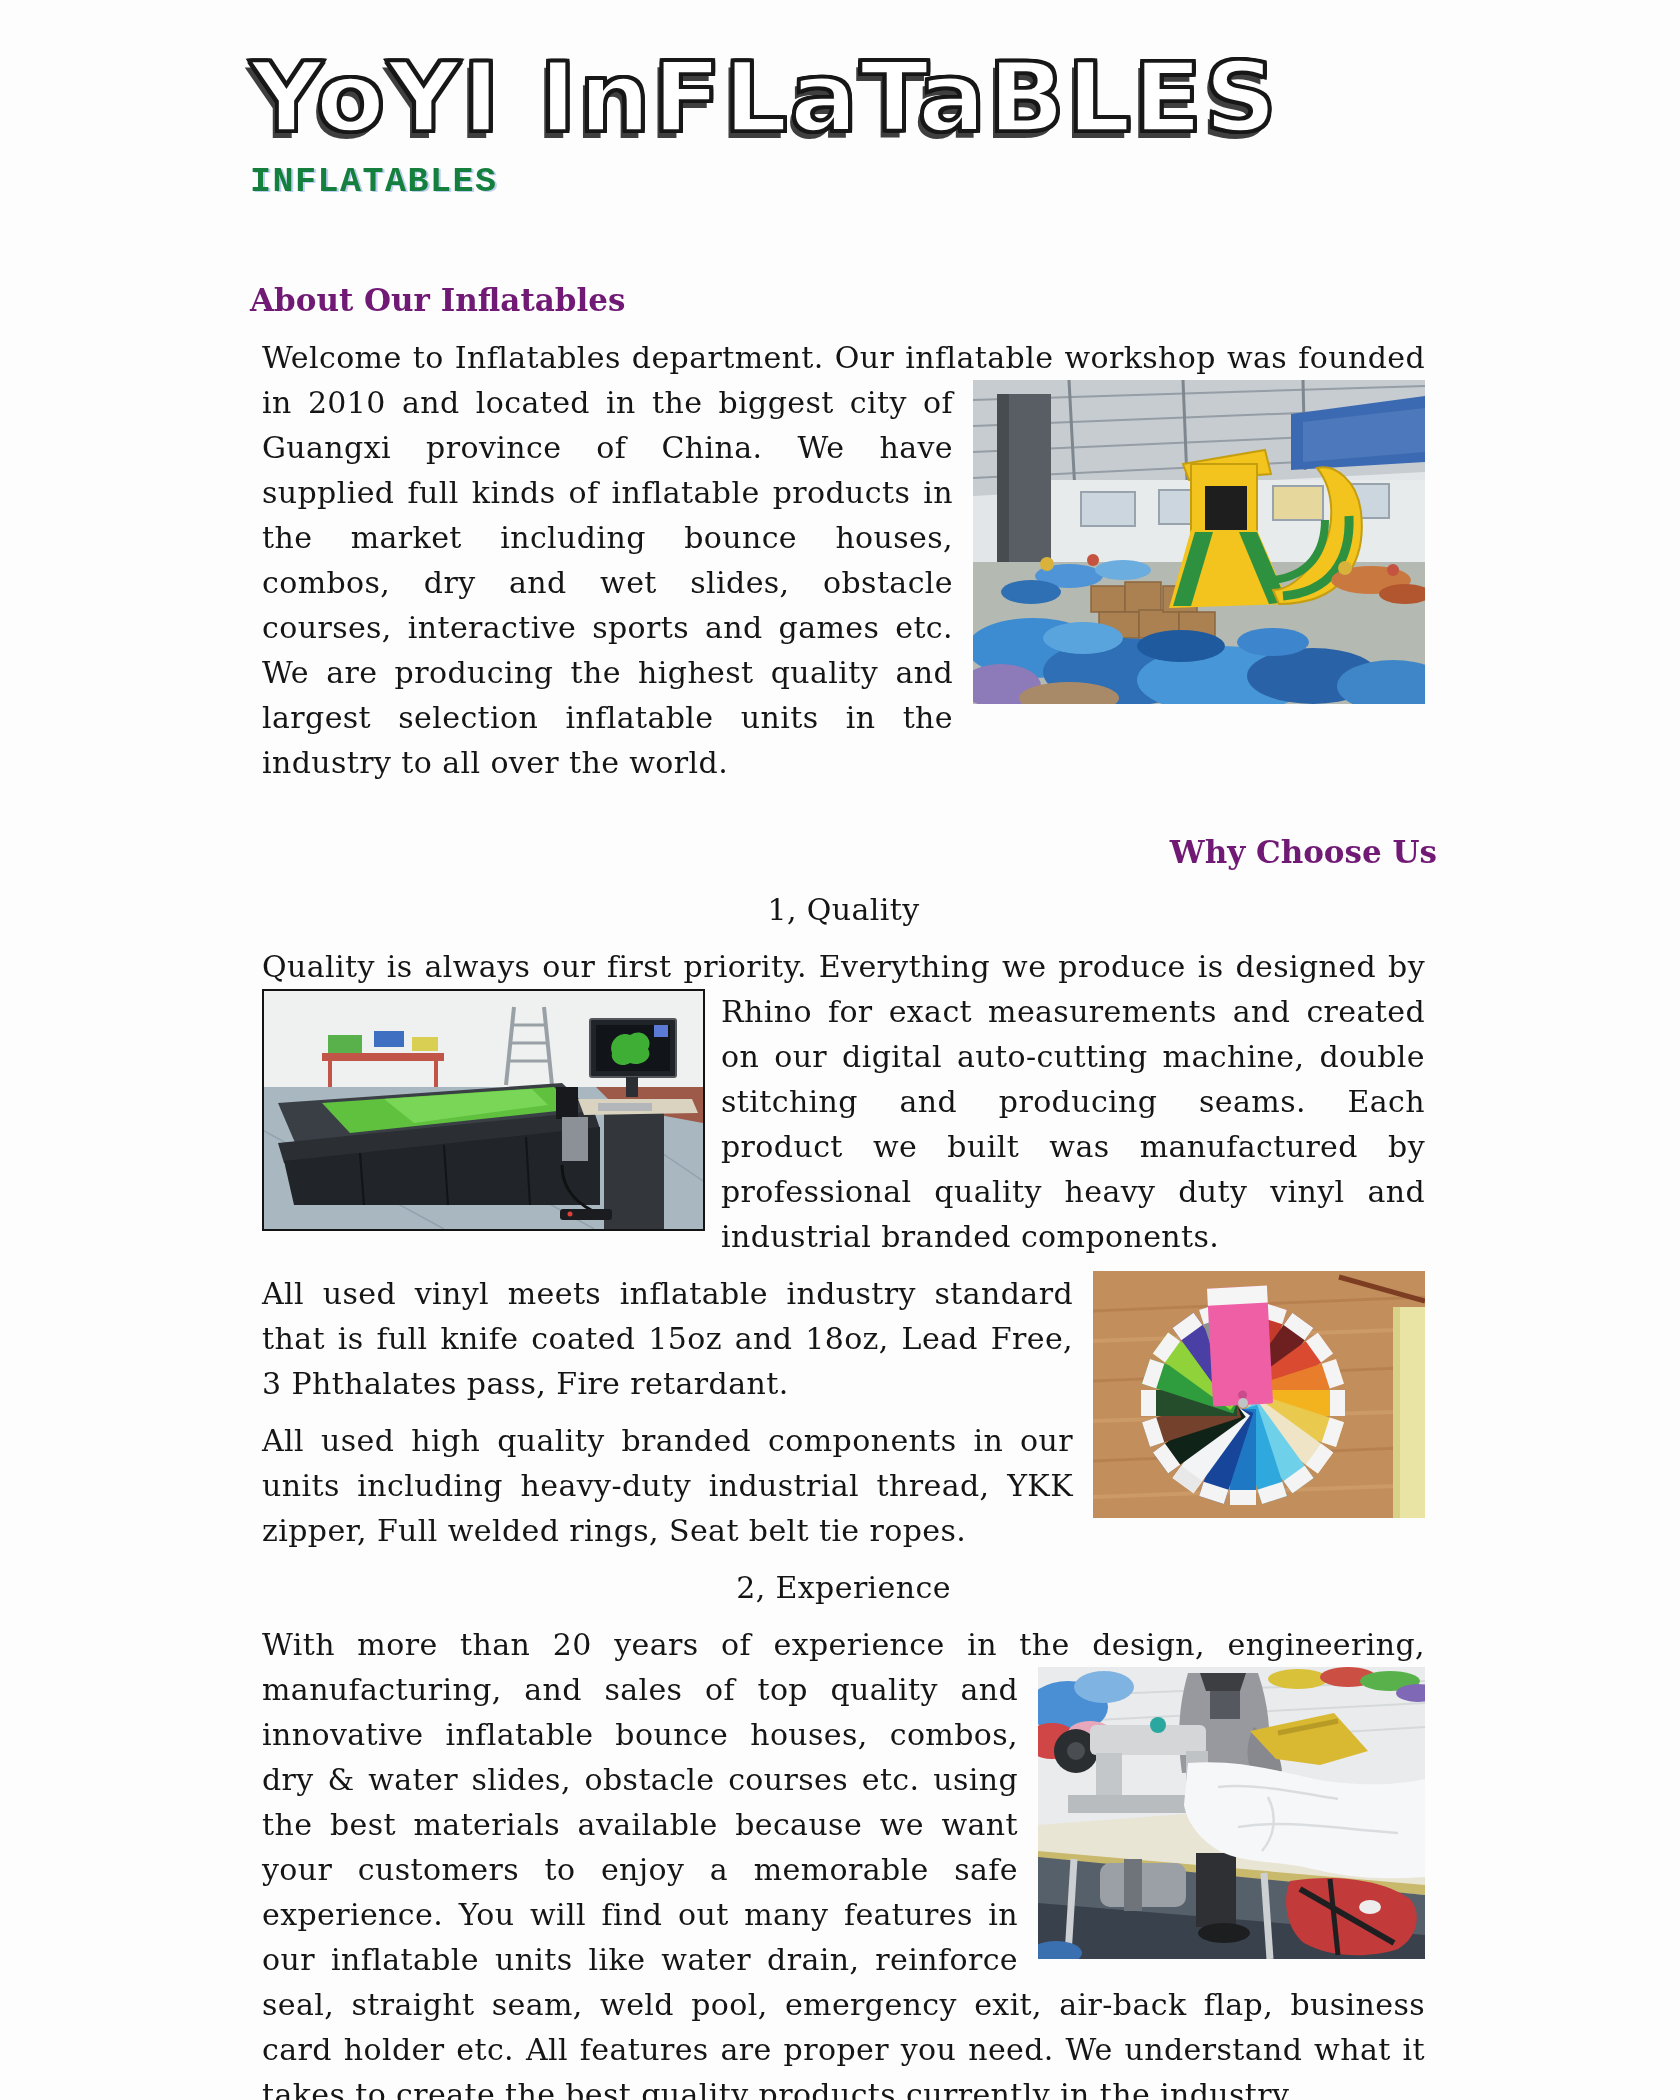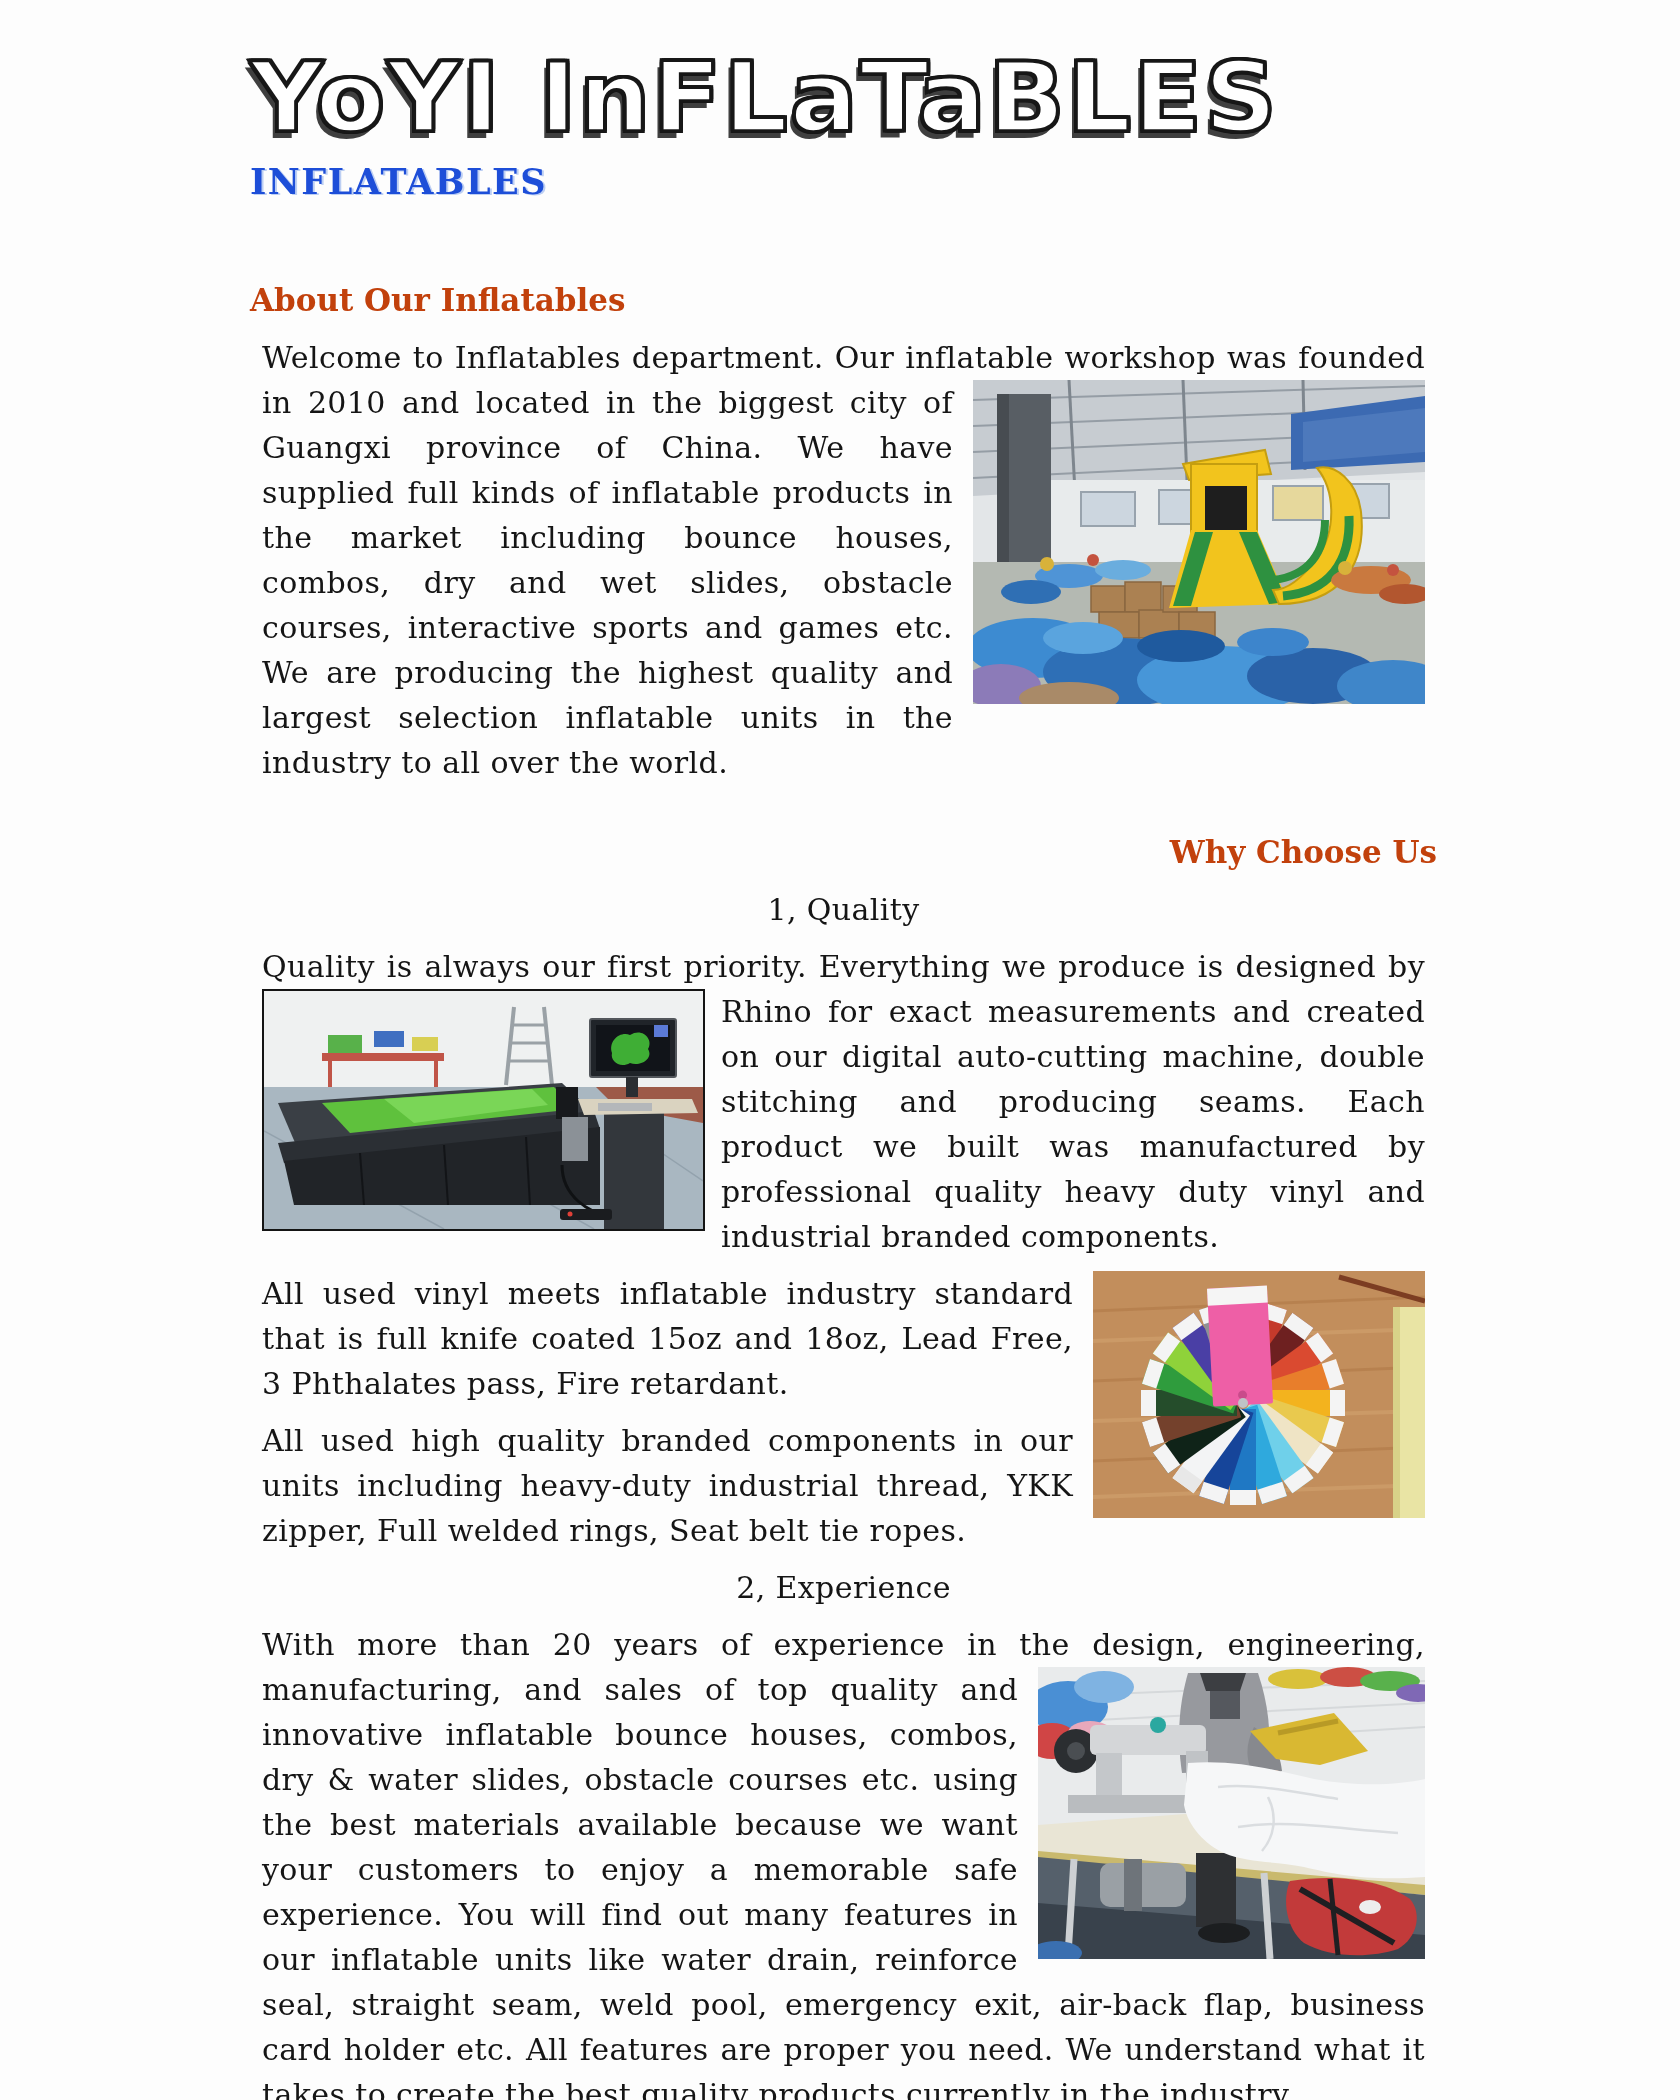--- a/index.html
+++ b/index.html
@@ -17,25 +17,26 @@
     color:#ffffff;
     -webkit-text-stroke:3.5px #171717;
     text-shadow:
       2px 0 0 #171717,-2px 0 0 #171717,0 2px 0 #171717,0 -2px 0 #171717,
       2px 2px 0 #171717,-2px -2px 0 #171717,2px -2px 0 #171717,-2px 2px 0 #171717,
       -4px 7px 0 #3f3f3f;
     transform:scaleX(1.05);transform-origin:left center;
   }
   .wordmark{
     margin-top:12px;font-size:35px;line-height:44px;font-weight:bold;
-    letter-spacing:1.5px;color:#1d4ed8;
+    letter-spacing:1.5px;color:#15803d;
     text-shadow:2px 1px 0 rgba(110,150,230,.45);
+    font-family:Liberation Mono, monospace;
   }
   
-  .h{font-size:31px;line-height:45px;font-weight:bold;color:#c2410c;margin:0;}
+  .h{font-size:31px;line-height:45px;font-weight:bold;color:#701a75;margin:0;}
   .h-about{margin-top:74px;}
   .mt{margin-top:45px;text-align:right;}
   .para{
     margin:12px;font-size:30px;line-height:45px;text-align:justify;
     letter-spacing:.4px;
   }
   .sub{text-align:center;}
   
   .ph{display:block;position:relative;background:#ccc;}
   .ph svg{display:block;width:100%;height:100%;}

